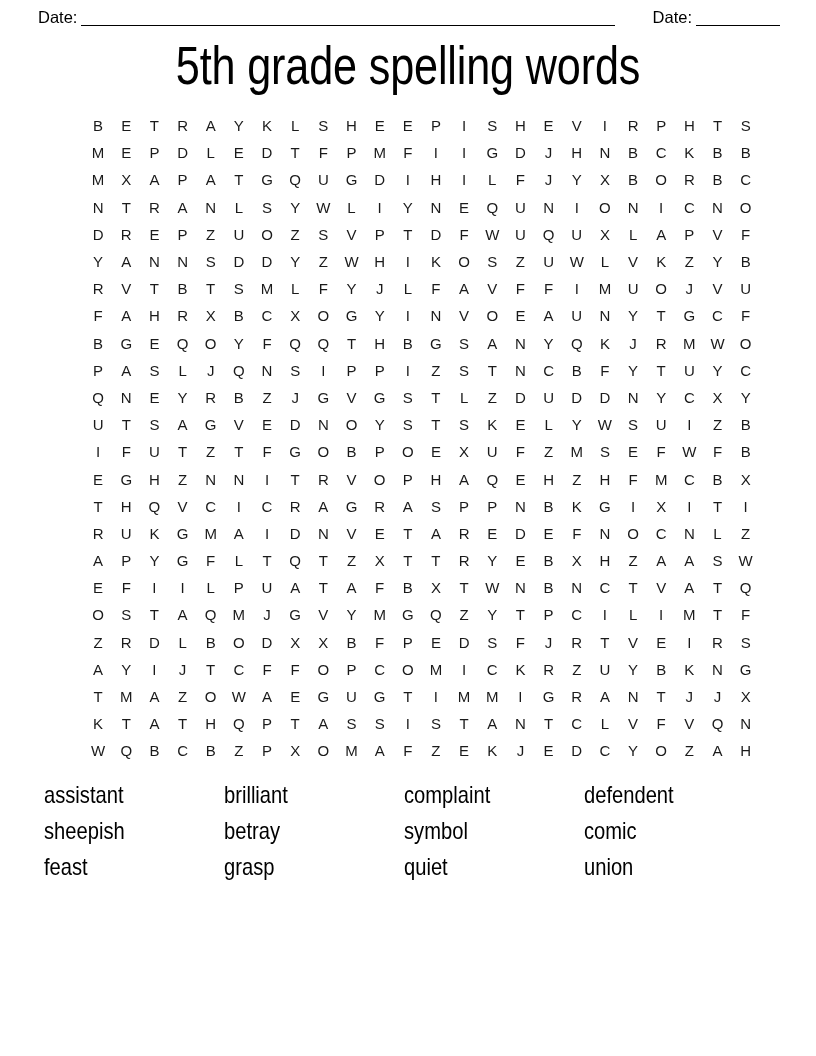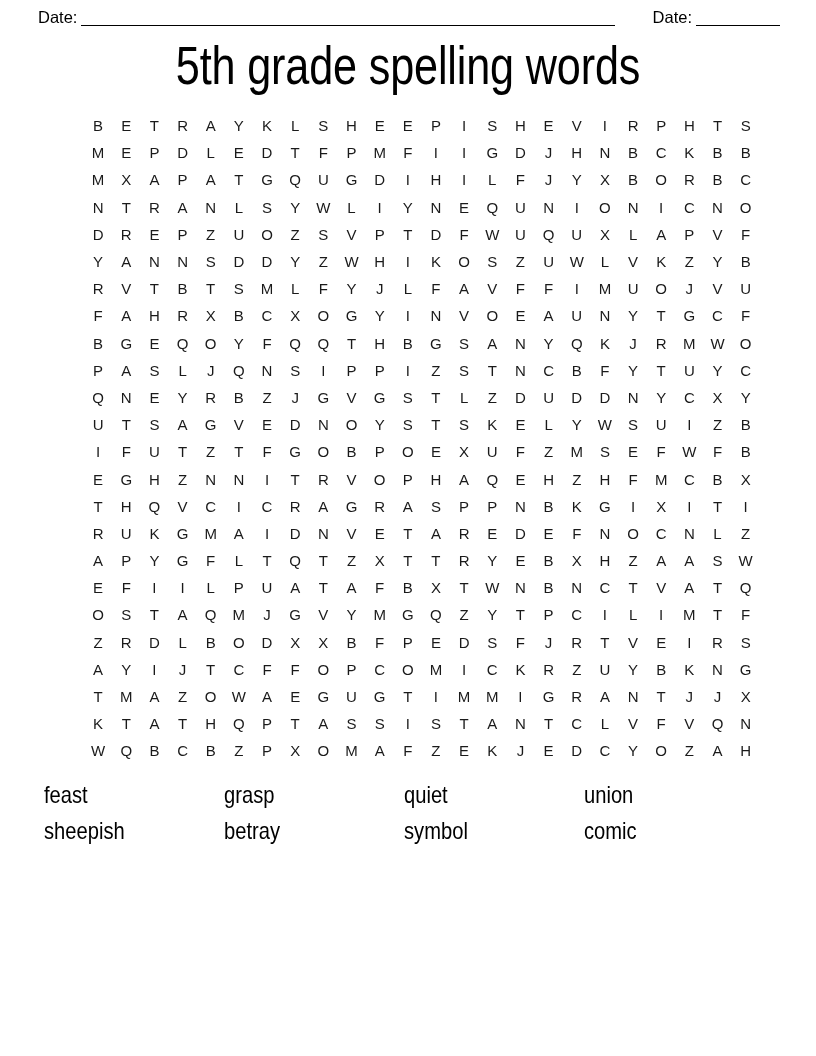--- a/index.html
+++ b/index.html
@@ -743,24 +743,30 @@
       <span class="grid-cell">Y</span>
       <span class="grid-cell">O</span>
       <span class="grid-cell">Z</span>
       <span class="grid-cell">A</span>
       <span class="grid-cell">H</span>
     </div>
   </div>
 
 <div id="word-list">
     <div class="word-row">
-      <span class="word-cell">feast</span>
-      <span class="word-cell">grasp</span>
-      <span class="word-cell">quiet</span>
-      <span class="word-cell">union</span>
+      <span class="word-cell">assistant</span>
+      <span class="word-cell">brilliant</span>
+      <span class="word-cell">complaint</span>
+      <span class="word-cell">defendent</span>
     </div>
     <div class="word-row">
       <span class="word-cell">sheepish</span>
       <span class="word-cell">betray</span>
       <span class="word-cell">symbol</span>
       <span class="word-cell">comic</span>
     </div>
+    <div class="word-row">
+      <span class="word-cell">feast</span>
+      <span class="word-cell">grasp</span>
+      <span class="word-cell">quiet</span>
+      <span class="word-cell">union</span>
+    </div>
   </div>
 
 </body></html>

